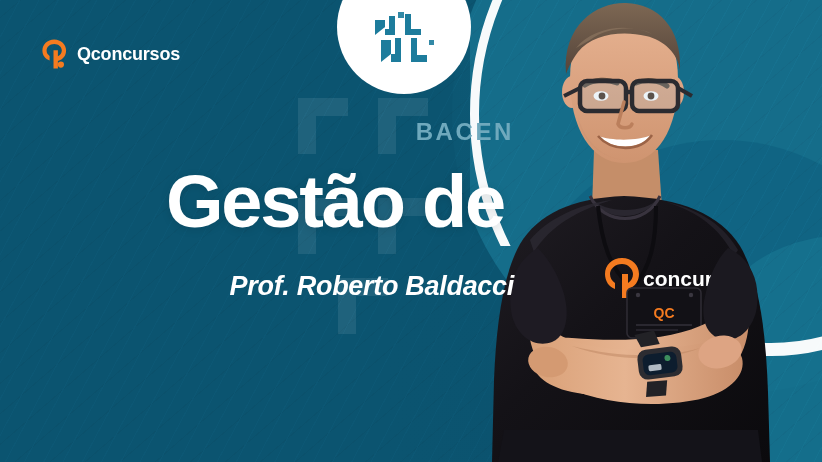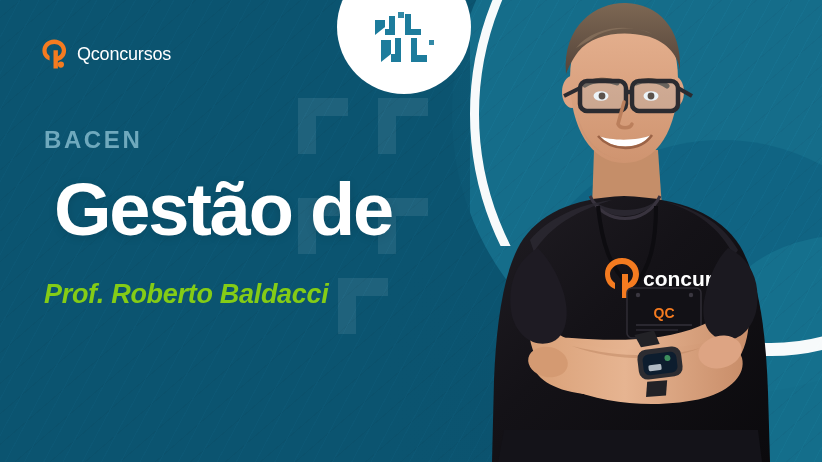--- a/index.html
+++ b/index.html
@@ -102,52 +102,53 @@
   
   .brand{
     position:absolute;left:41px;top:38px;
     display:flex;align-items:center;gap:9px;
     z-index:7;
   }
   .brand-mark{display:block;}
   .brand-text{
     color:#ffffff;
     font-size:18px;
-    font-weight:400;
+    font-weight:700;
     letter-spacing:-.2px;
     line-height:1;
   }
 
   
   .copy{
     position:absolute;
-    left:44px;top:128px;
+    left:44px;top:120px;
     width:470px;
     z-index:7;
+    text-align:right;
   }
   .eyebrow{
     color:#6fa9bd;
     font-size:24px;
     font-weight:700;
     letter-spacing:2.6px;
     line-height:1;
     margin:0 0 22px 0;
   }
   .title{
     color:#ffffff;
     font-size:74px;
     font-weight:700;
     line-height:.98;
     letter-spacing:-2.2px;
     margin:10px;
     text-shadow:0 2px 10px rgba(0,0,0,.12);
   }
   .title .ln{display:block;}
   .presenter{
-    color:#84cc16;
+    color:#ffffff;
     font-size:27px;
     font-weight:700;
     font-style:italic;
     letter-spacing:-.3px;
     line-height:1;
     margin:34px 0 0 0;
   }
 
   
   .person{

